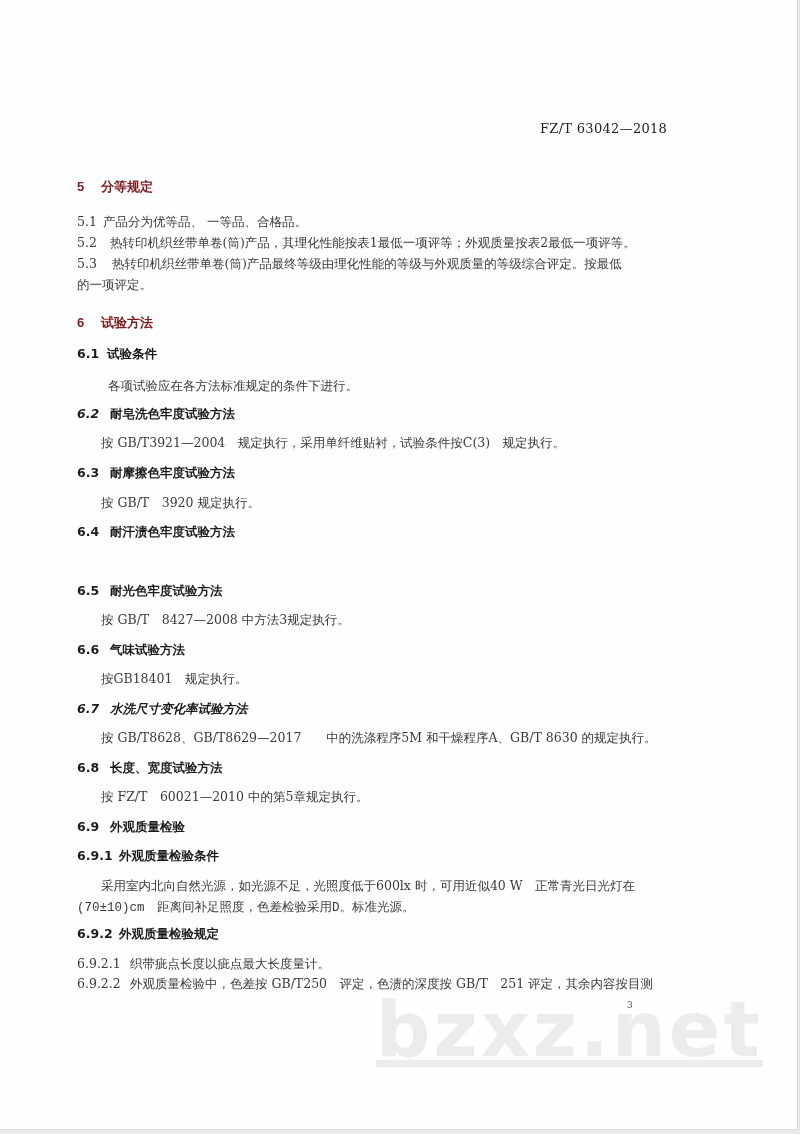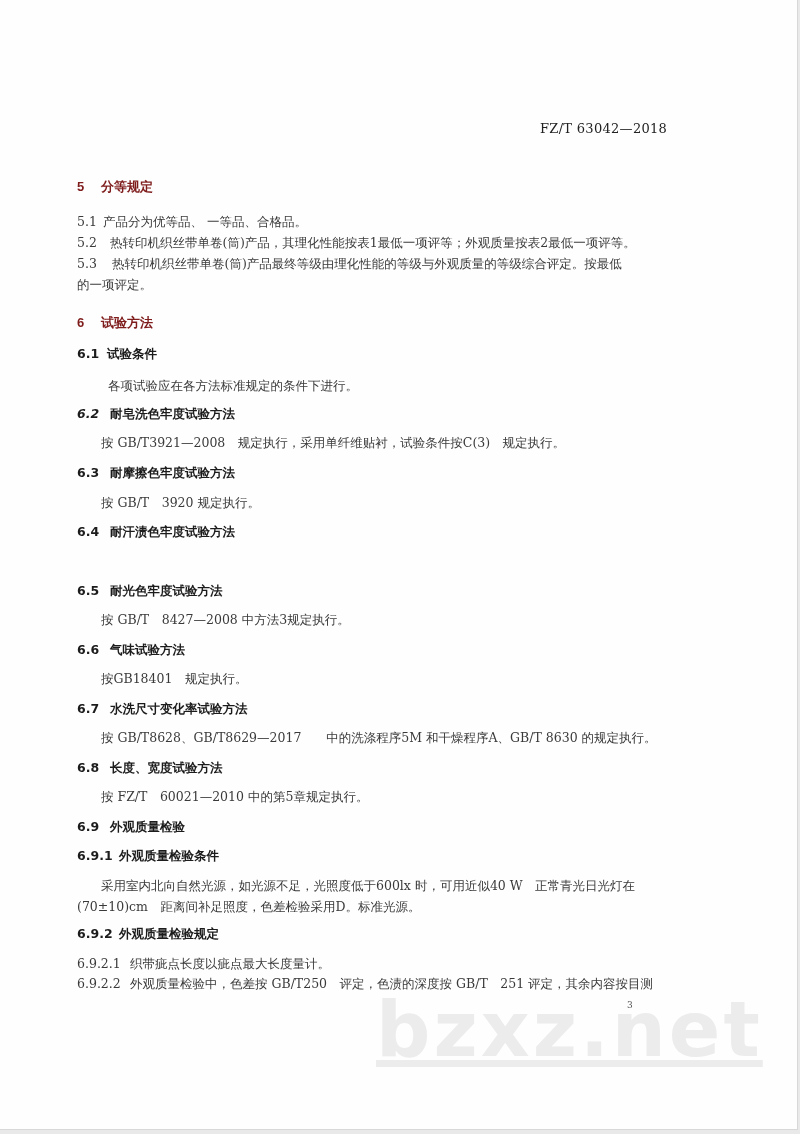--- a/index.html
+++ b/index.html
@@ -56,60 +56,60 @@
   </div>
 
   <div class="abs h2" style="left:77px;top:346px;">
     <span class="num" style="width:30px;">6.1</span><span>试验条件</span>
   </div>
   <div class="abs p" style="left:108px;top:378px;">各项试验应在各方法标准规定的条件下进行。</div>
 
   <div class="abs h2" style="left:77px;top:406px;">
     <span class="num" style="width:33px;font-style:italic;">6.2</span><span>耐皂洗色牢度试验方法</span>
   </div>
-  <div class="abs p" style="left:101px;top:435px;">按 GB/T3921—2008　规定执行，采用单纤维贴衬，试验条件按C(3)　规定执行。</div>
+  <div class="abs p" style="left:101px;top:435px;">按 GB/T3921—2004　规定执行，采用单纤维贴衬，试验条件按C(3)　规定执行。</div>
 
   <div class="abs h2" style="left:77px;top:465px;">
     <span class="num" style="width:33px;">6.3</span><span>耐摩擦色牢度试验方法</span>
   </div>
   <div class="abs p" style="left:101px;top:495px;">按 GB/T　3920 规定执行。</div>
 
   <div class="abs h2" style="left:77px;top:524px;">
     <span class="num" style="width:33px;">6.4</span><span>耐汗渍色牢度试验方法</span>
   </div>
 
   <div class="abs h2" style="left:77px;top:583px;">
     <span class="num" style="width:33px;">6.5</span><span>耐光色牢度试验方法</span>
   </div>
   <div class="abs p" style="left:101px;top:612px;">按 GB/T　8427—2008 中方法3规定执行。</div>
 
   <div class="abs h2" style="left:77px;top:642px;">
     <span class="num" style="width:33px;">6.6</span><span>气味试验方法</span>
   </div>
   <div class="abs p" style="left:101px;top:671px;">按GB18401　规定执行。</div>
 
-  <div class="abs h2" style="left:77px;top:701px;">
+  <div class="abs h2" style="left:77px;top:701px;font-style:italic;">
     <span class="num" style="width:33px;">6.7</span><span>水洗尺寸变化率试验方法</span>
   </div>
   <div class="abs p" style="left:101px;top:730px;">按 GB/T8628、GB/T8629—2017　　中的洗涤程序5M 和干燥程序A、GB/T 8630 的规定执行。</div>
 
   <div class="abs h2" style="left:77px;top:760px;">
     <span class="num" style="width:33px;">6.8</span><span>长度、宽度试验方法</span>
   </div>
   <div class="abs p" style="left:101px;top:789px;">按 FZ/T　60021—2010 中的第5章规定执行。</div>
 
   <div class="abs h2" style="left:77px;top:819px;">
     <span class="num" style="width:33px;">6.9</span><span>外观质量检验</span>
   </div>
 
   <div class="abs h2" style="left:77px;top:848px;">
     <span class="num" style="width:42px;">6.9.1</span><span>外观质量检验条件</span>
   </div>
   <div class="abs p" style="left:101px;top:878px;">采用室内北向自然光源，如光源不足，光照度低于600lx 时，可用近似40 W　正常青光日光灯在</div>
-  <div class="abs p" style="left:77px;top:899px;">(70±10)cm　距离间补足照度，色差检验采用D。标准光源。</div>
+  <div class="abs p" style="left:77px;top:899px;font-family:Liberation Mono, monospace;">(70±10)cm　距离间补足照度，色差检验采用D。标准光源。</div>
 
   <div class="abs h2" style="left:77px;top:926px;">
     <span class="num" style="width:42px;">6.9.2</span><span>外观质量检验规定</span>
   </div>
   <div class="abs p" style="left:77px;top:956px;">
     <span class="num" style="width:53px;">6.9.2.1</span><span>织带疵点长度以疵点最大长度量计。</span>
   </div>
   <div class="abs p" style="left:77px;top:976px;">
     <span class="num" style="width:53px;">6.9.2.2</span><span>外观质量检验中，色差按 GB/T250　评定，色渍的深度按 GB/T　251 评定，其余内容按目测</span>
   </div>

